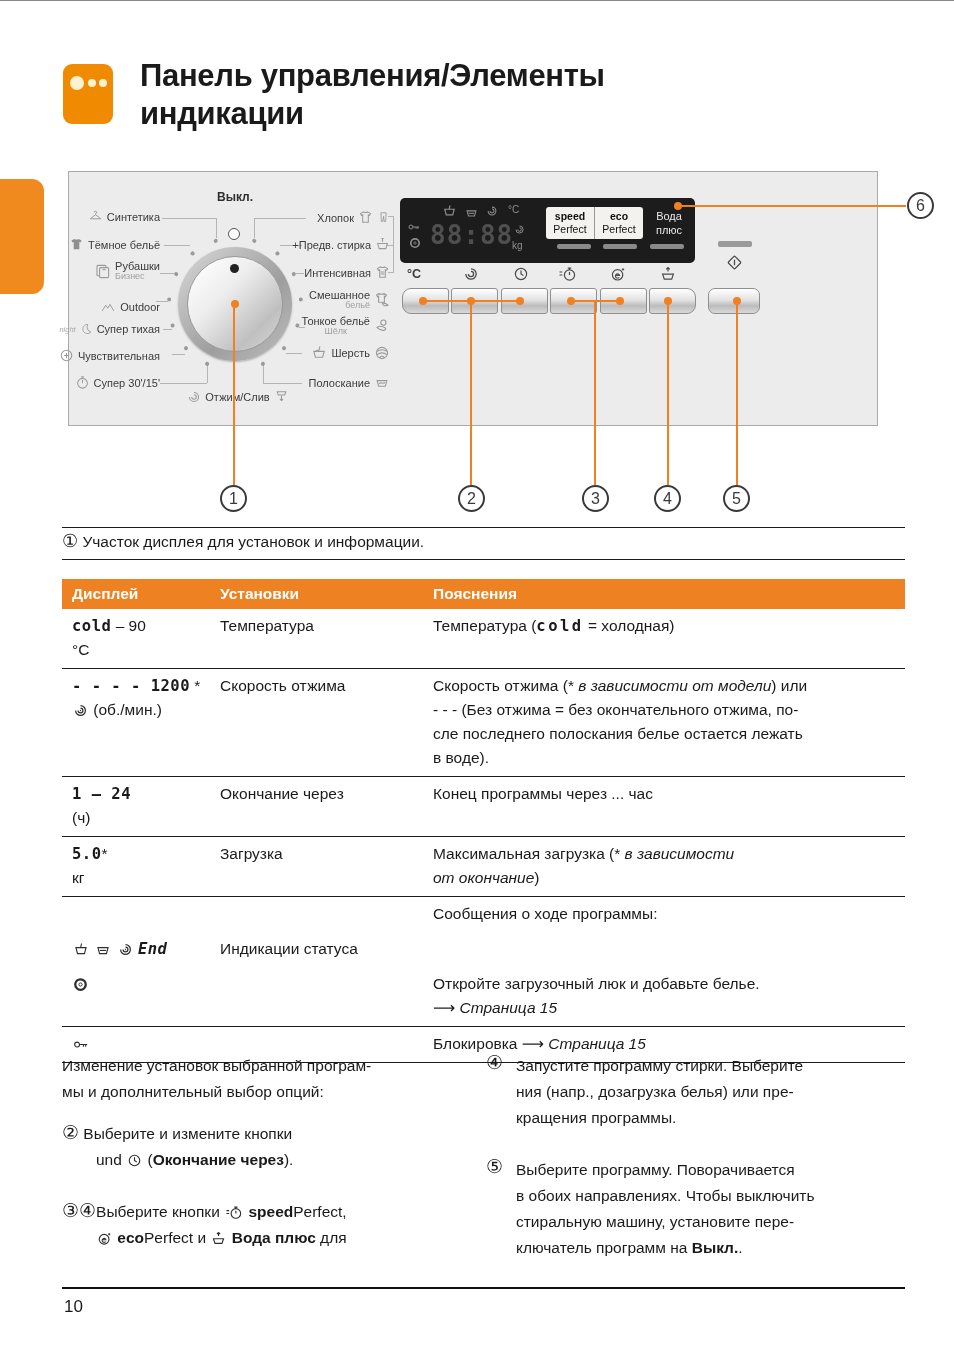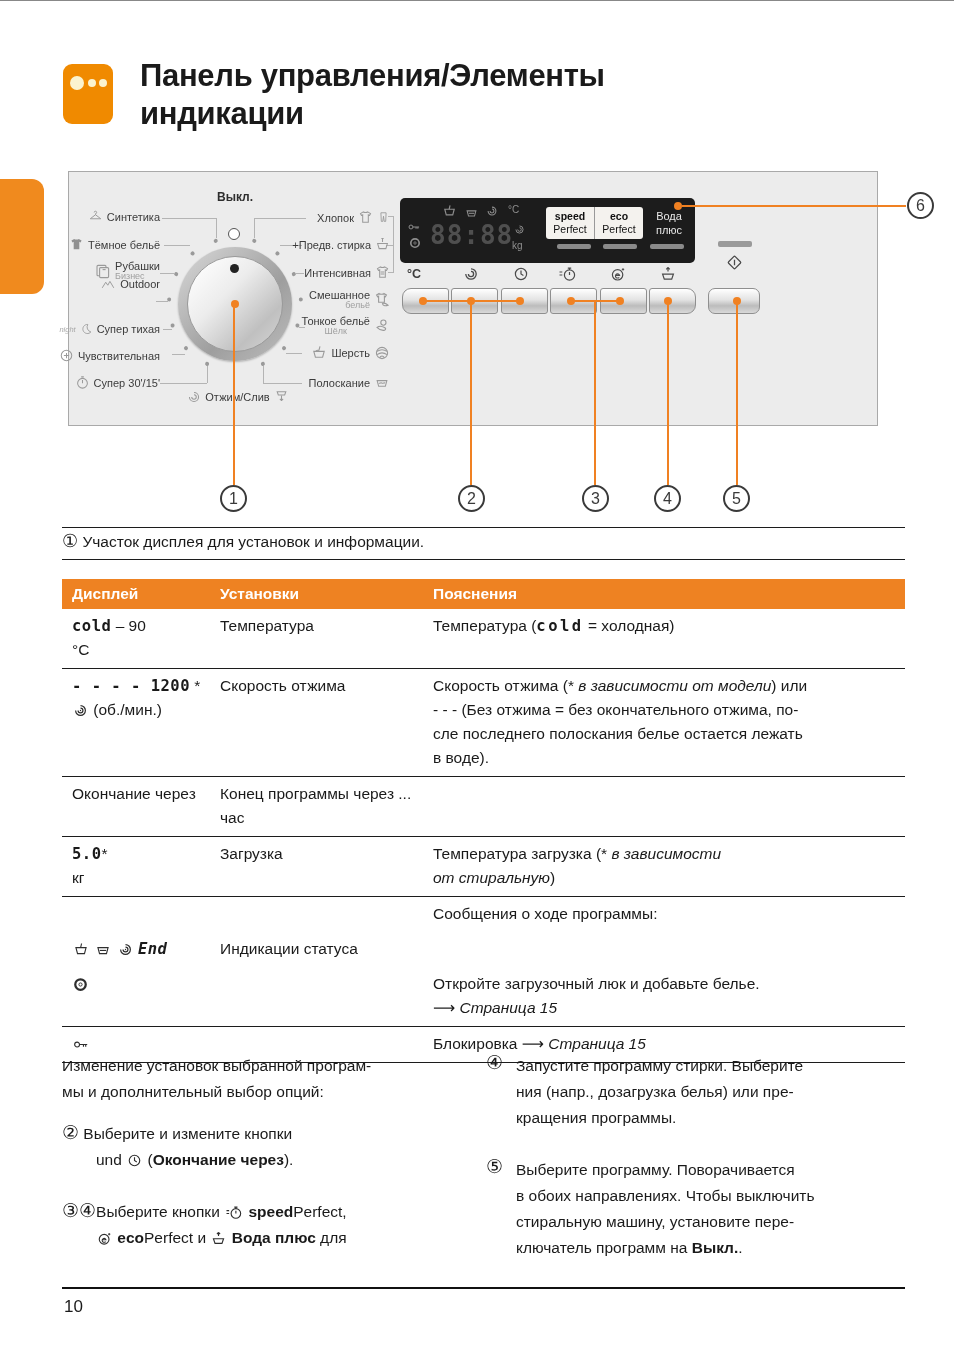--- a/index.html
+++ b/index.html
@@ -176,21 +176,21 @@
           <rect x="2" y="2.4" width="9" height="10.4" rx="1"></rect>
           <rect x="4.6" y="4.6" width="9" height="10" rx="1" fill="#ececec"></rect>
           <path d="M7.6 6.6h3"></path>
         </svg>
       </span>
     <span class="stack">
         <span>Рубашки</span>
         <span class="sub">Бизнес</span>
       </span>
   </div>
-  <div class="dlab" style="right:794px;top:276px">
+  <div class="dlab" style="right:794px;top:299px">
     <span class="dicon">
         <svg width="16" height="14" viewBox="0 0 16 16" fill="none" stroke="currentColor" stroke-width="1.1">
           <path d="M1.4 12.4 5.4 6l2.4 3.4L10.2 5l4.4 7.4"></path>
         </svg>
       </span>
     <span>Outdoor</span>
   </div>
   <div class="dlab" style="right:794px;top:321px">
     <span class="pre">night</span>
     <span class="dicon">
@@ -468,30 +468,34 @@
                 <path d="M8 2.8A5.2 5.2 0 1 1 2.8 8"></path>
                 <path d="M8 5.4A2.6 2.6 0 1 1 5.4 8"></path>
                 <circle cx="8" cy="8" r="0.7" fill="currentColor" stroke="none"></circle>
               </svg>
             </span><span> (об./мин.)</span></div>
         </div>
       <div>Скорость отжима</div>
       <div><span>Скорость отжима (* </span><span class="it">в зависимости от модели</span><span>) или</span><br><span>- - - (Без отжима = без окончательного отжима, по-</span><br><span>сле последнего полоскания белье остается лежать</span><br><span>в воде).</span></div>
     </div>
     <div class="trow bb">
+      <div>
+          <div><span class="seg">1 – 24</span></div>
+          <div><span>(ч)</span></div>
+        </div>
       <div>Окончание через</div>
       <div><span>Конец программы через ... час</span></div>
     </div>
     <div class="trow bb">
       <div>
           <div><span class="seg">5.0</span><span>*</span></div>
           <div><span>кг</span></div>
         </div>
       <div>Загрузка</div>
-      <div><span>Температура загрузка (* </span><span class="it">в зависимости</span><br><span class="it">от стиральную</span><span>)</span></div>
+      <div><span>Максимальная загрузка (* </span><span class="it">в зависимости</span><br><span class="it">от окончание</span><span>)</span></div>
     </div>
     <div class="trow" style="padding-bottom:0">
       <div></div>
       <div></div>
       <div><span>Сообщения о ходе программы:</span></div>
     </div>
     <div class="trow">
       <div><span class="ticon">
             <svg width="16" height="15" viewBox="0 0 16 16" fill="none" stroke="currentColor" stroke-width="1.2">
               <path d="M8.6 1.6l-1 4.4"></path>

